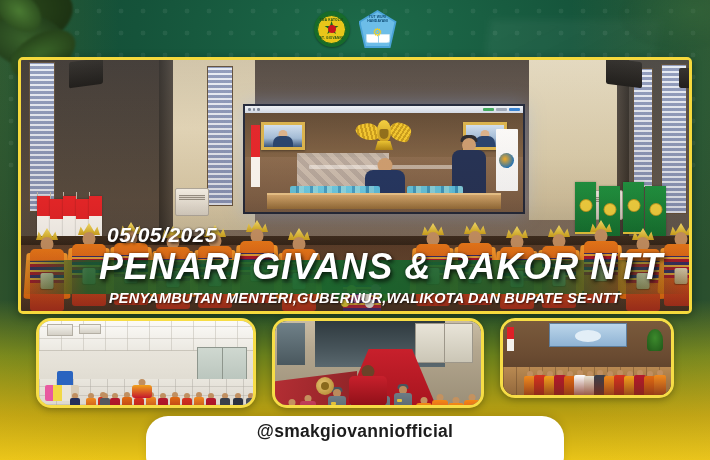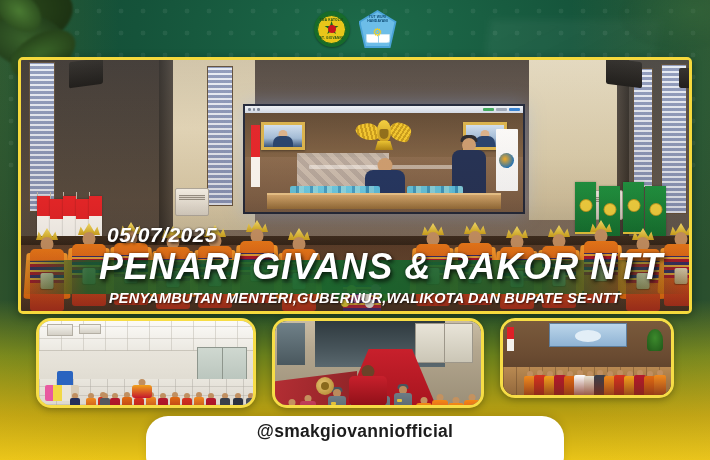--- a/index.html
+++ b/index.html
@@ -711,21 +711,21 @@
           <div class="fl g" style="left:46px;top:11px;width:10px;height:10px;"></div>
           <div class="fl y" style="left:8px;top:18px;width:8px;height:8px;"></div>
           <div class="fl w" style="left:32px;top:18px;width:9px;height:9px;"></div>
           <div class="fl p" style="left:20px;top:14px;width:8px;height:8px;"></div>
         </div>
 
       <div class="photo-haze"></div>
 
       <div class="title-block">
         <div class="title-green-band"></div>
-        <div class="date-text">05/07/2025</div>
+        <div class="date-text">05/05/2025</div>
         <div class="main-title">PENARI GIVANS &amp; RAKOR NTT</div>
         <div class="sub-title">PENYAMBUTAN MENTERI,GUBERNUR,WALIKOTA DAN BUPATE SE-NTT</div>
       </div>
     </div>
   </div>
 
   <div class="thumbs">
 
     <div class="thumb thumb-1">
       <div class="tin">

